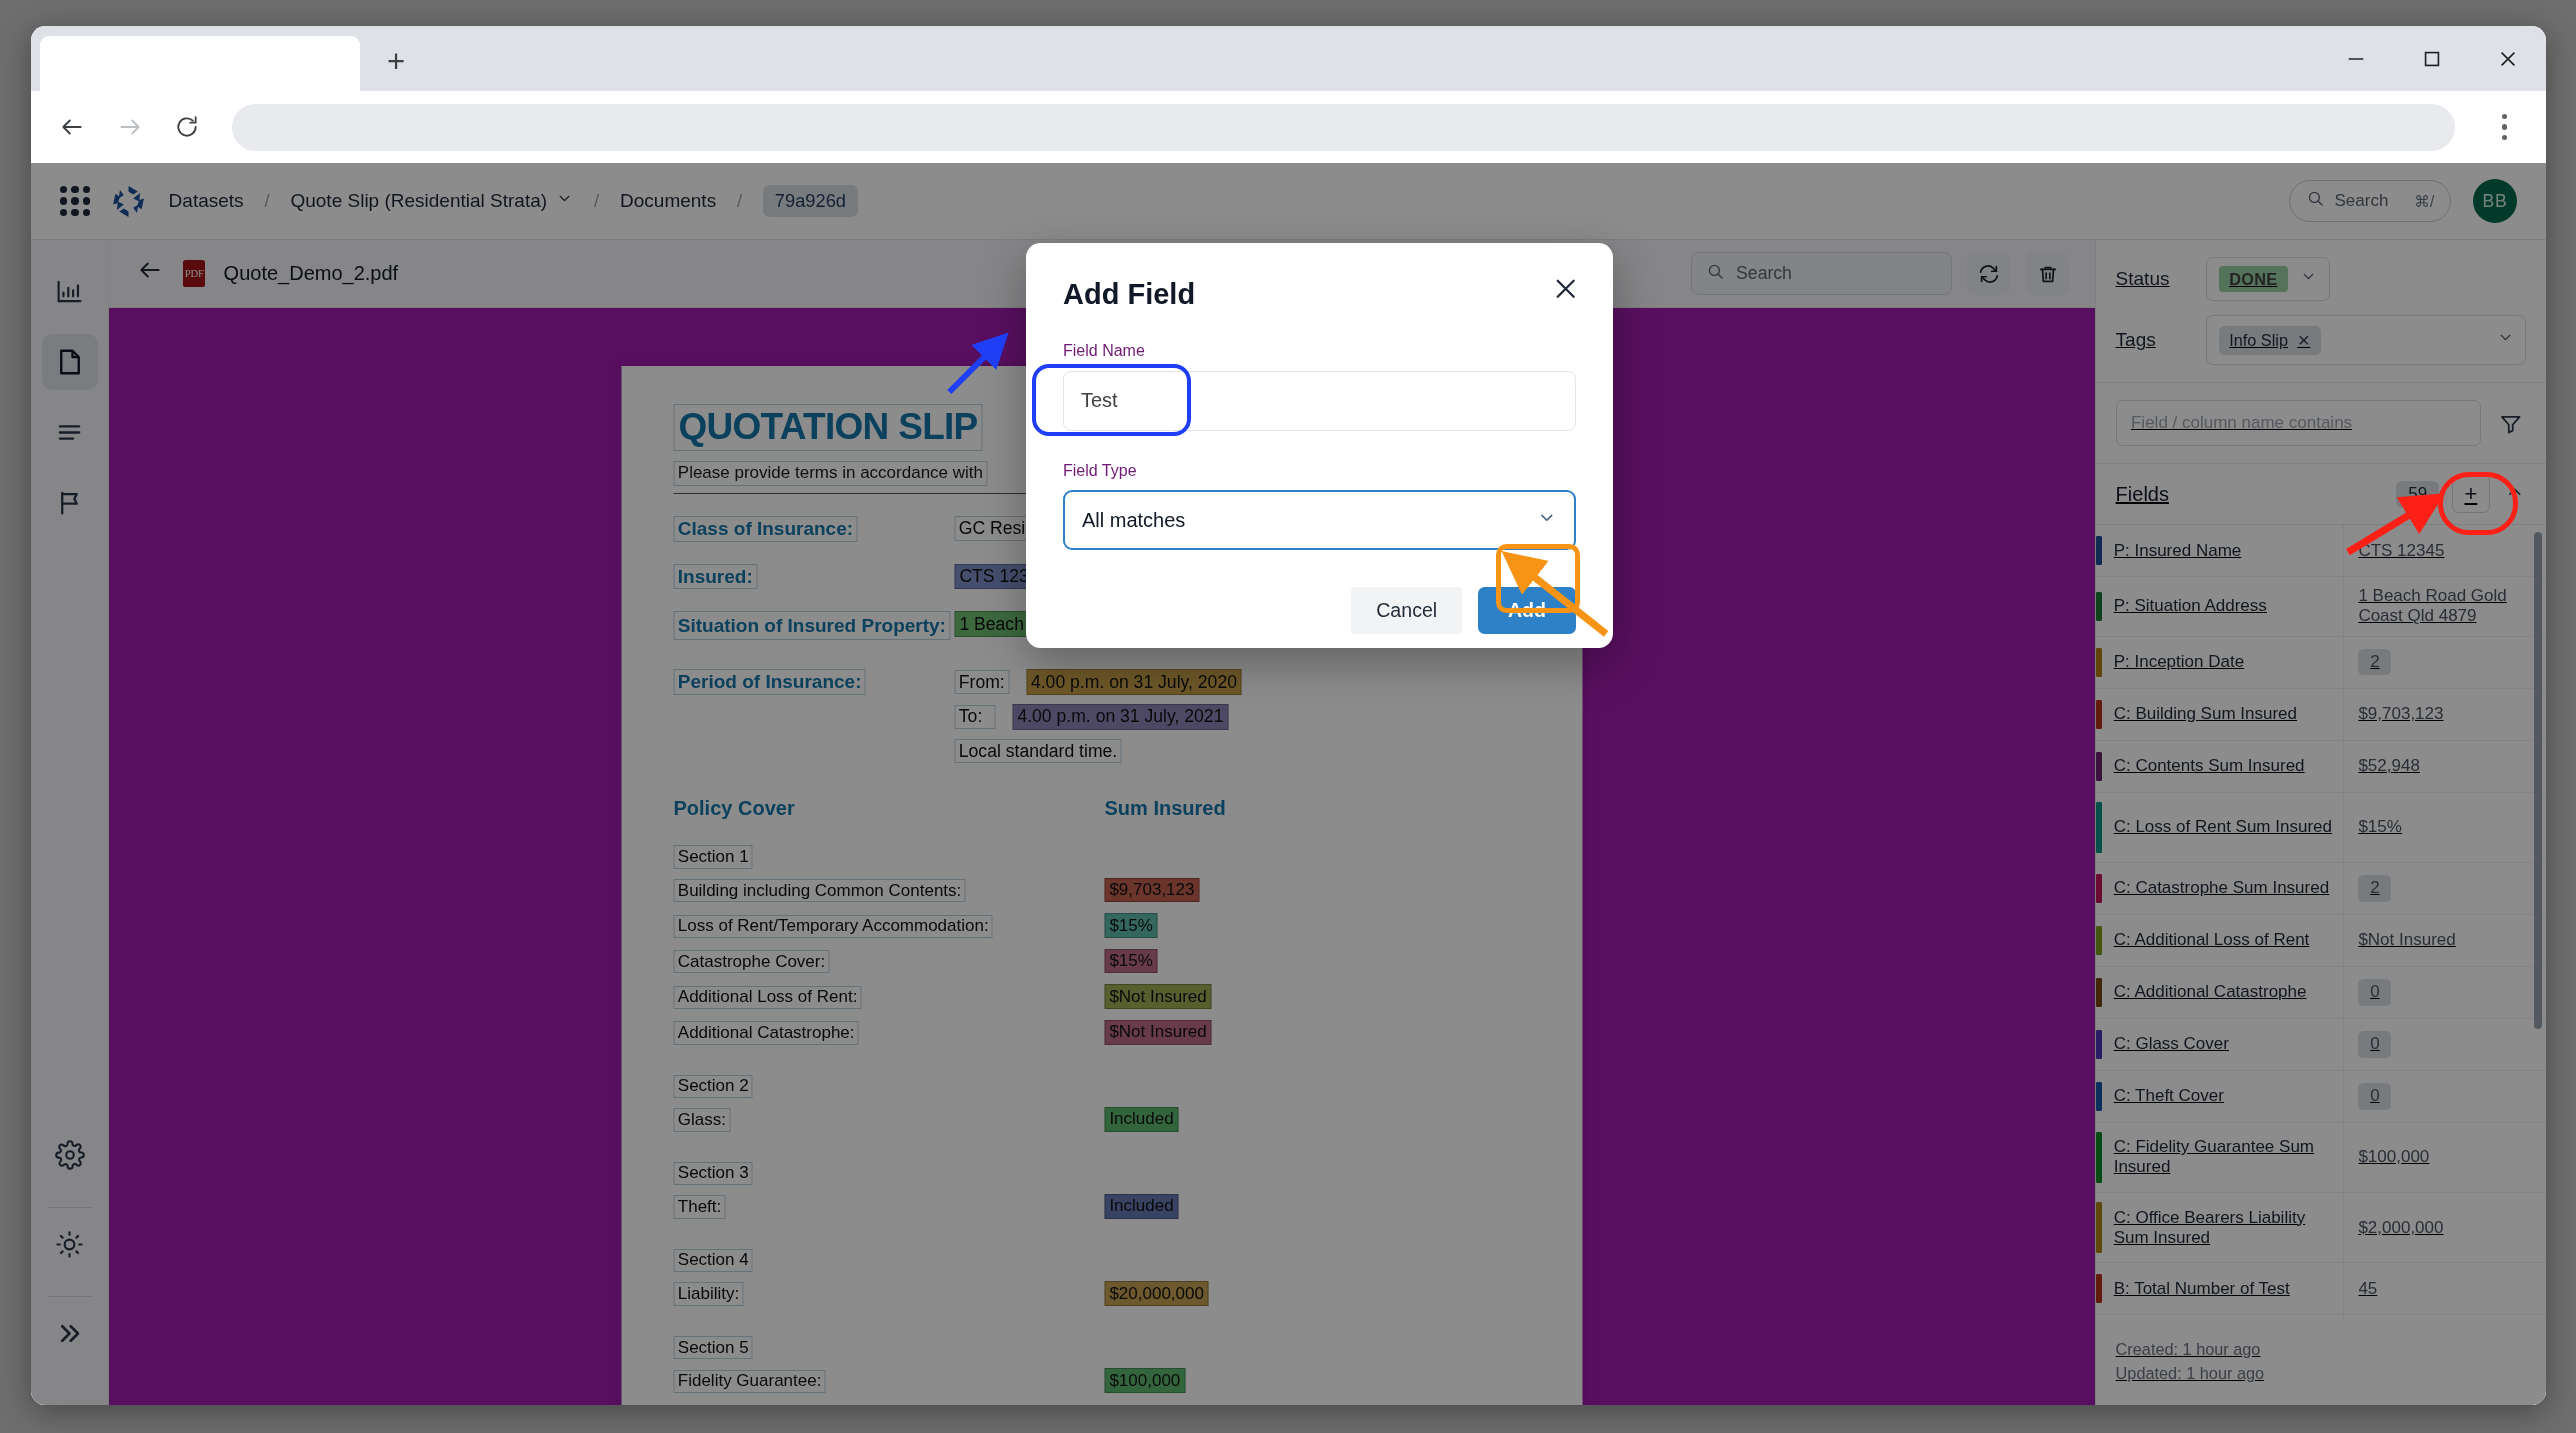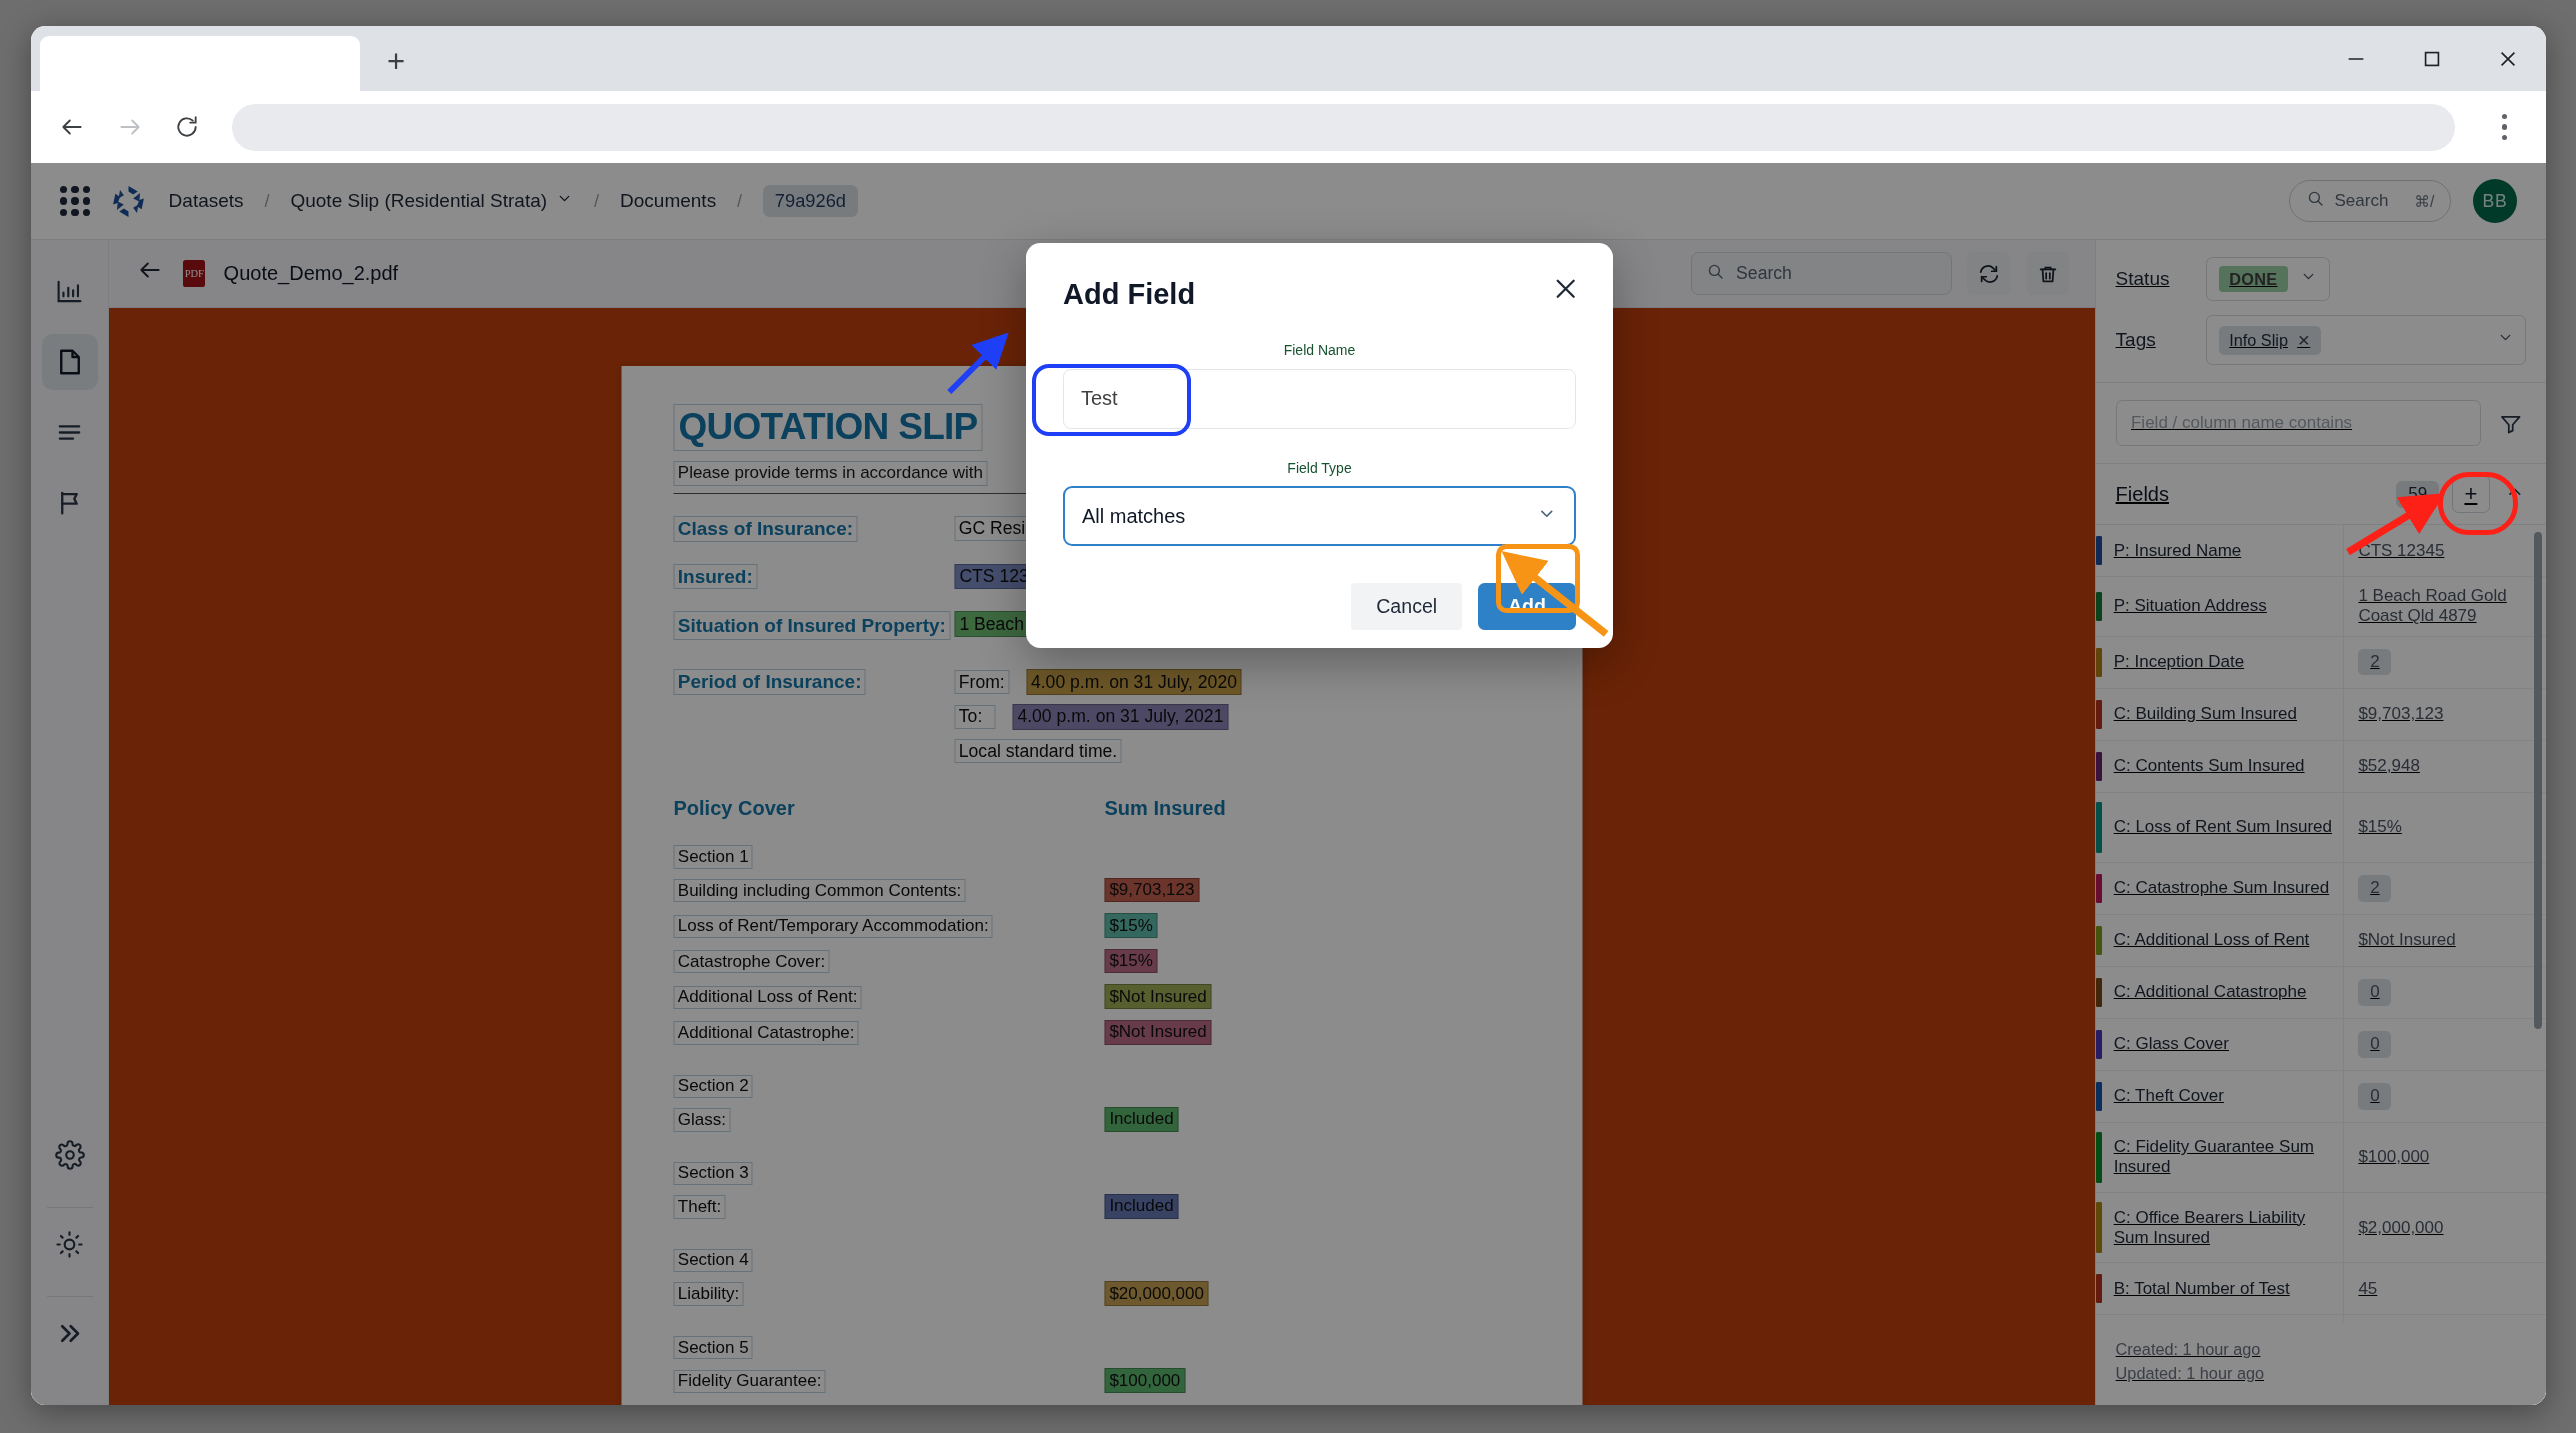--- a/index.html
+++ b/index.html
@@ -185,21 +185,21 @@
     padding: 0 14.4px; color: #5a6472; font-size: 17.6px;
   }
   .tool-btn {
     width: 43px; height: 43px; border-radius: 6.5px;
     background: #eceef1;
     display: flex; align-items: center; justify-content: center;
     color: #1b2430;
   }
 
   
-  #pdf-viewer { flex: 1; position: relative; overflow: hidden; background: #c2410c; }
+  #pdf-viewer { flex: 1; position: relative; overflow: hidden; background: #a21caf; }
   #page-nav {
     position: absolute; top: 21px; left: 50%; transform: translateX(-50%);
     background: #e5e7eb; border-radius: 9.1px;
     display: flex; align-items: center; gap: 15.7px;
     padding: 7.8px 18.3px; font-size: 20px; color: #1f2937;
     z-index: 5;
   }
   #pdf-page {
     position: absolute;
     left: 50%; transform: translateX(-50%);
@@ -326,21 +326,21 @@
     background: #fff; border-radius: 14.4px;
     box-shadow: 0 14.4px 46px rgba(0,0,0,.30);
     padding: 35px 37px;
   }
   #modal-title { font-size: 29px; font-weight: bold; color: #111827; }
   #modal-close {
     position: absolute; right: 30px; top: 29px;
     width: 34px; height: 34px; display:flex; align-items:center; justify-content:center;
     font-size: 27.4px; color: #1f2937; line-height: 1;
   }
-  .modal-label { font-size: 14px; color: #14532d; margin-top: 31px; margin-bottom: 10.5px; text-align: center; }
+  .modal-label { font-size: 16px; color: #701a75; margin-top: 31px; margin-bottom: 10.5px; }
   #field-name-input-wrap {
     height: 60px; border: 0.7px solid #e2e6ea; border-radius: 7.8px;
     display: flex; align-items: center; padding: 0 17px;
     font-size: 20px; color: #404040;
   }
   #field-type-select {
     height: 60px; border: 2px solid #2f80c9; border-radius: 9.1px;
     display: flex; align-items: center; padding: 0 17px;
     font-size: 20px; color: #111827;
   }

